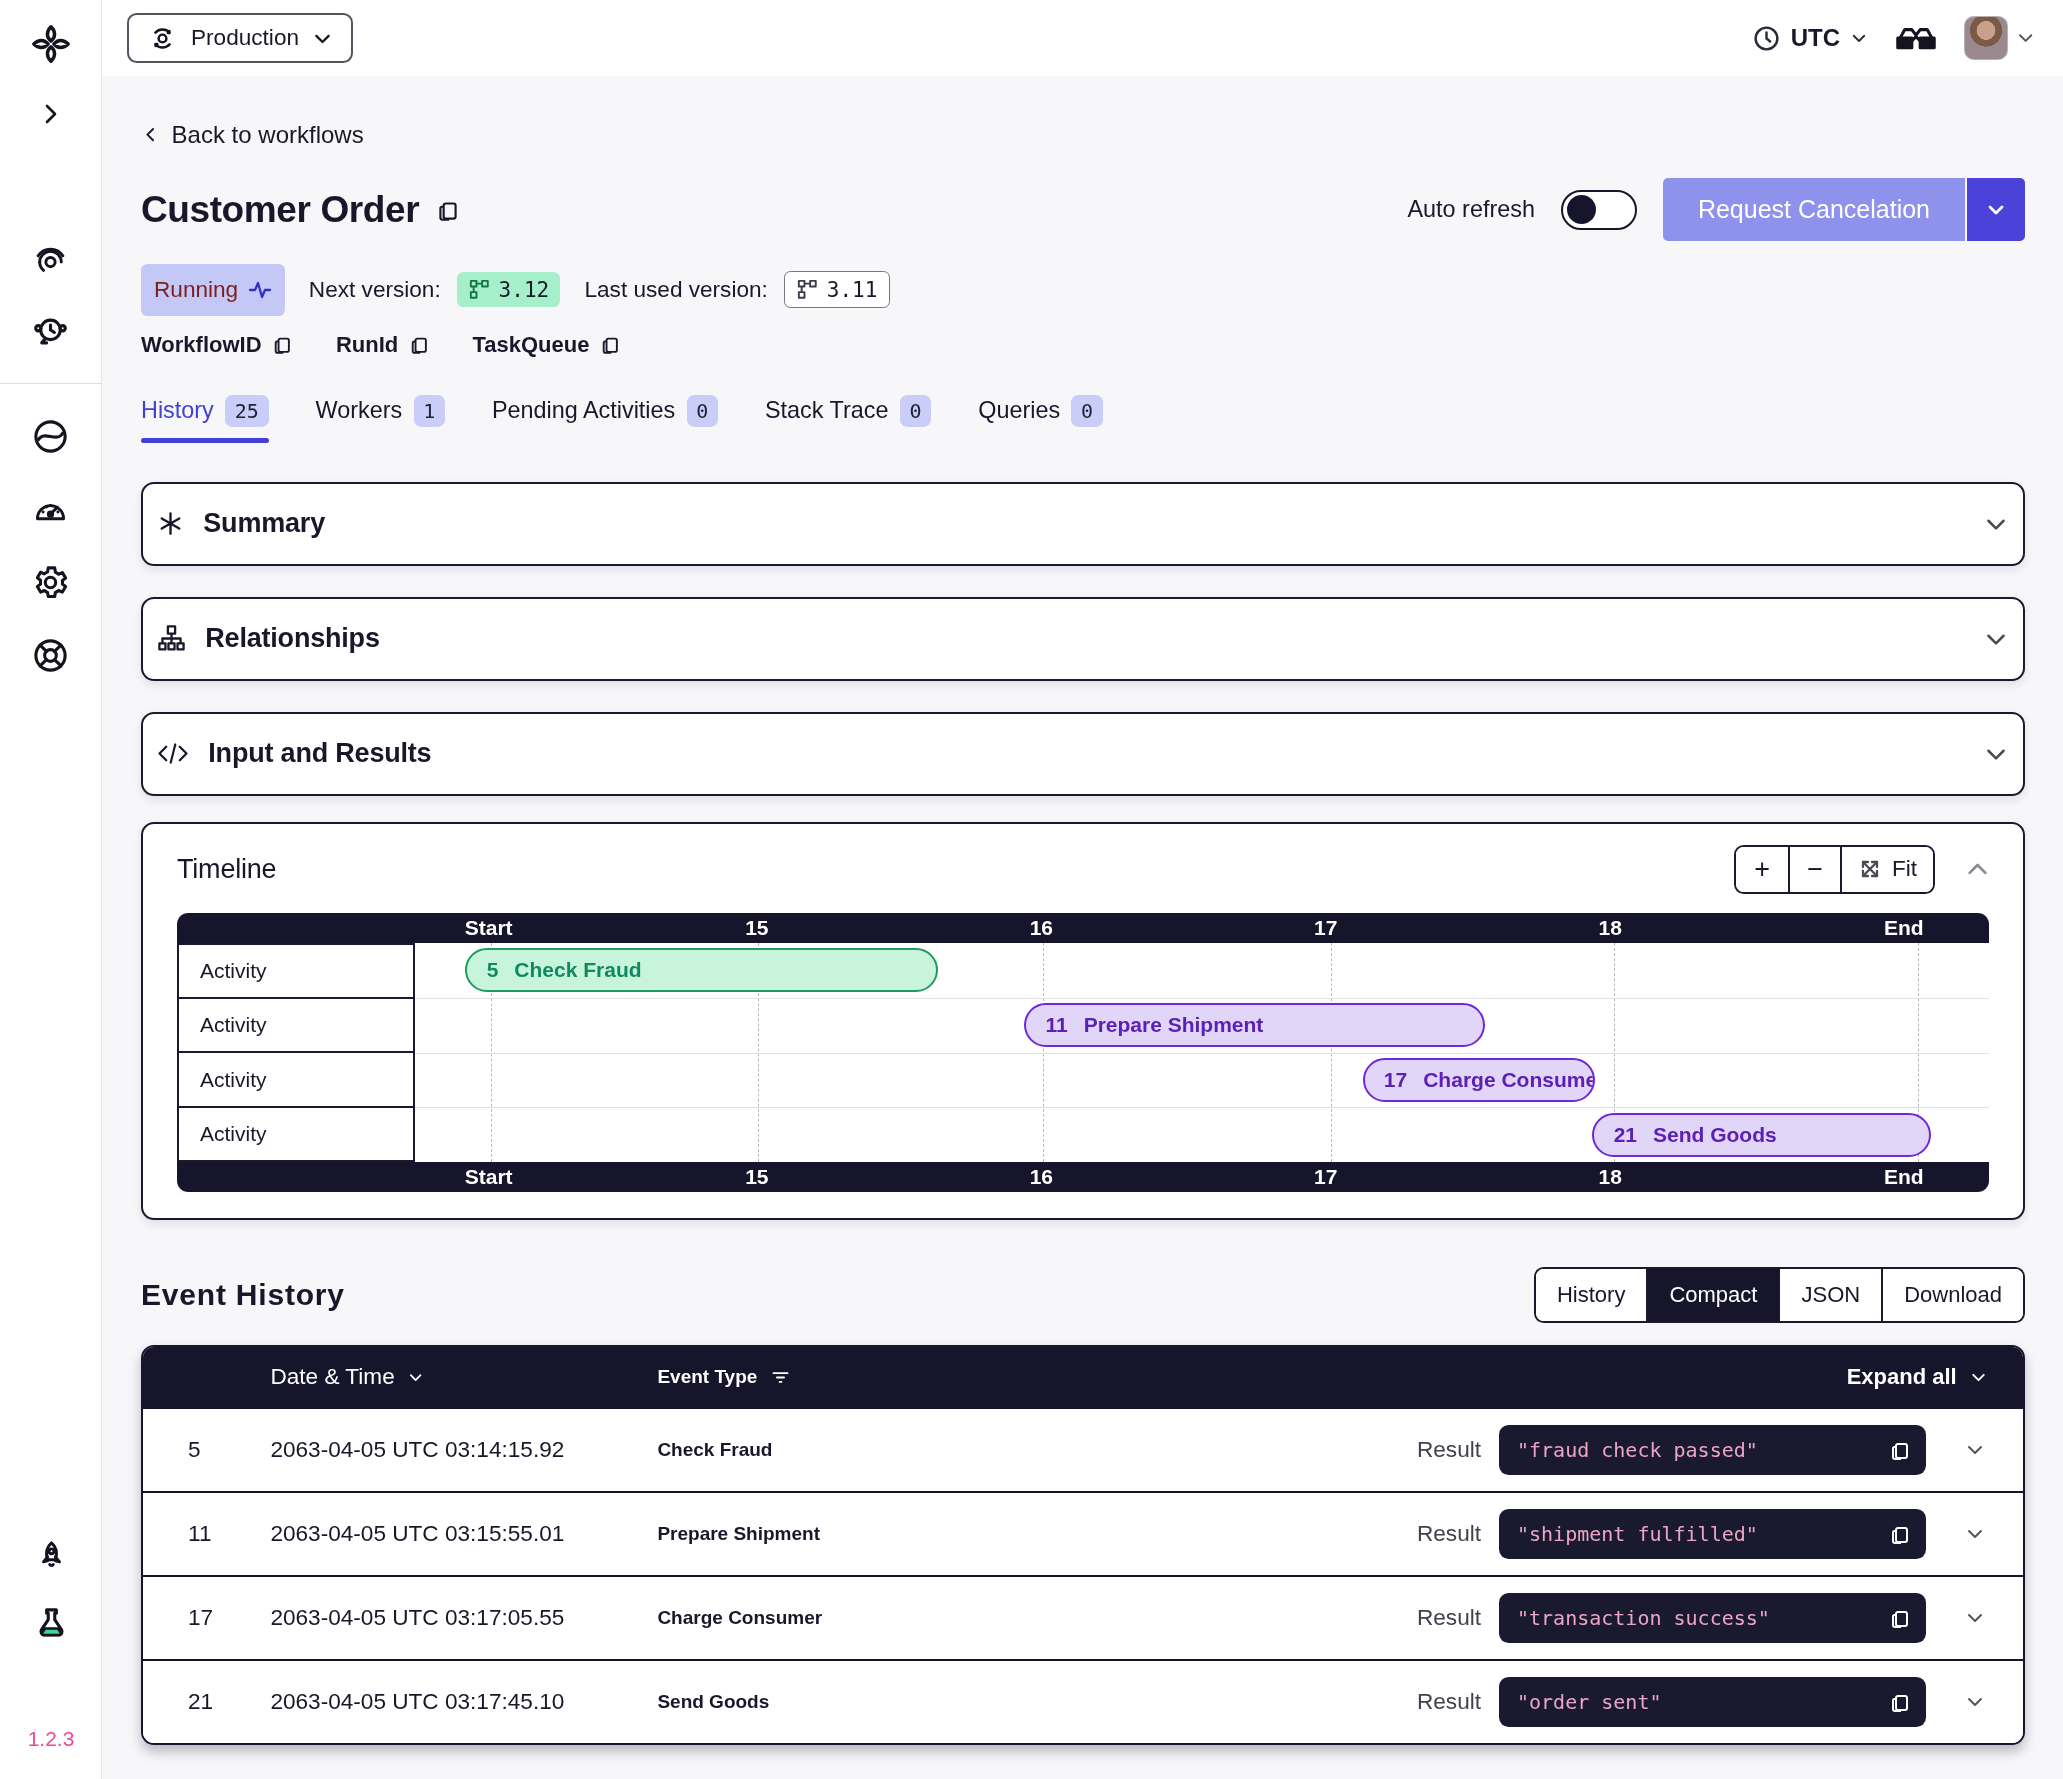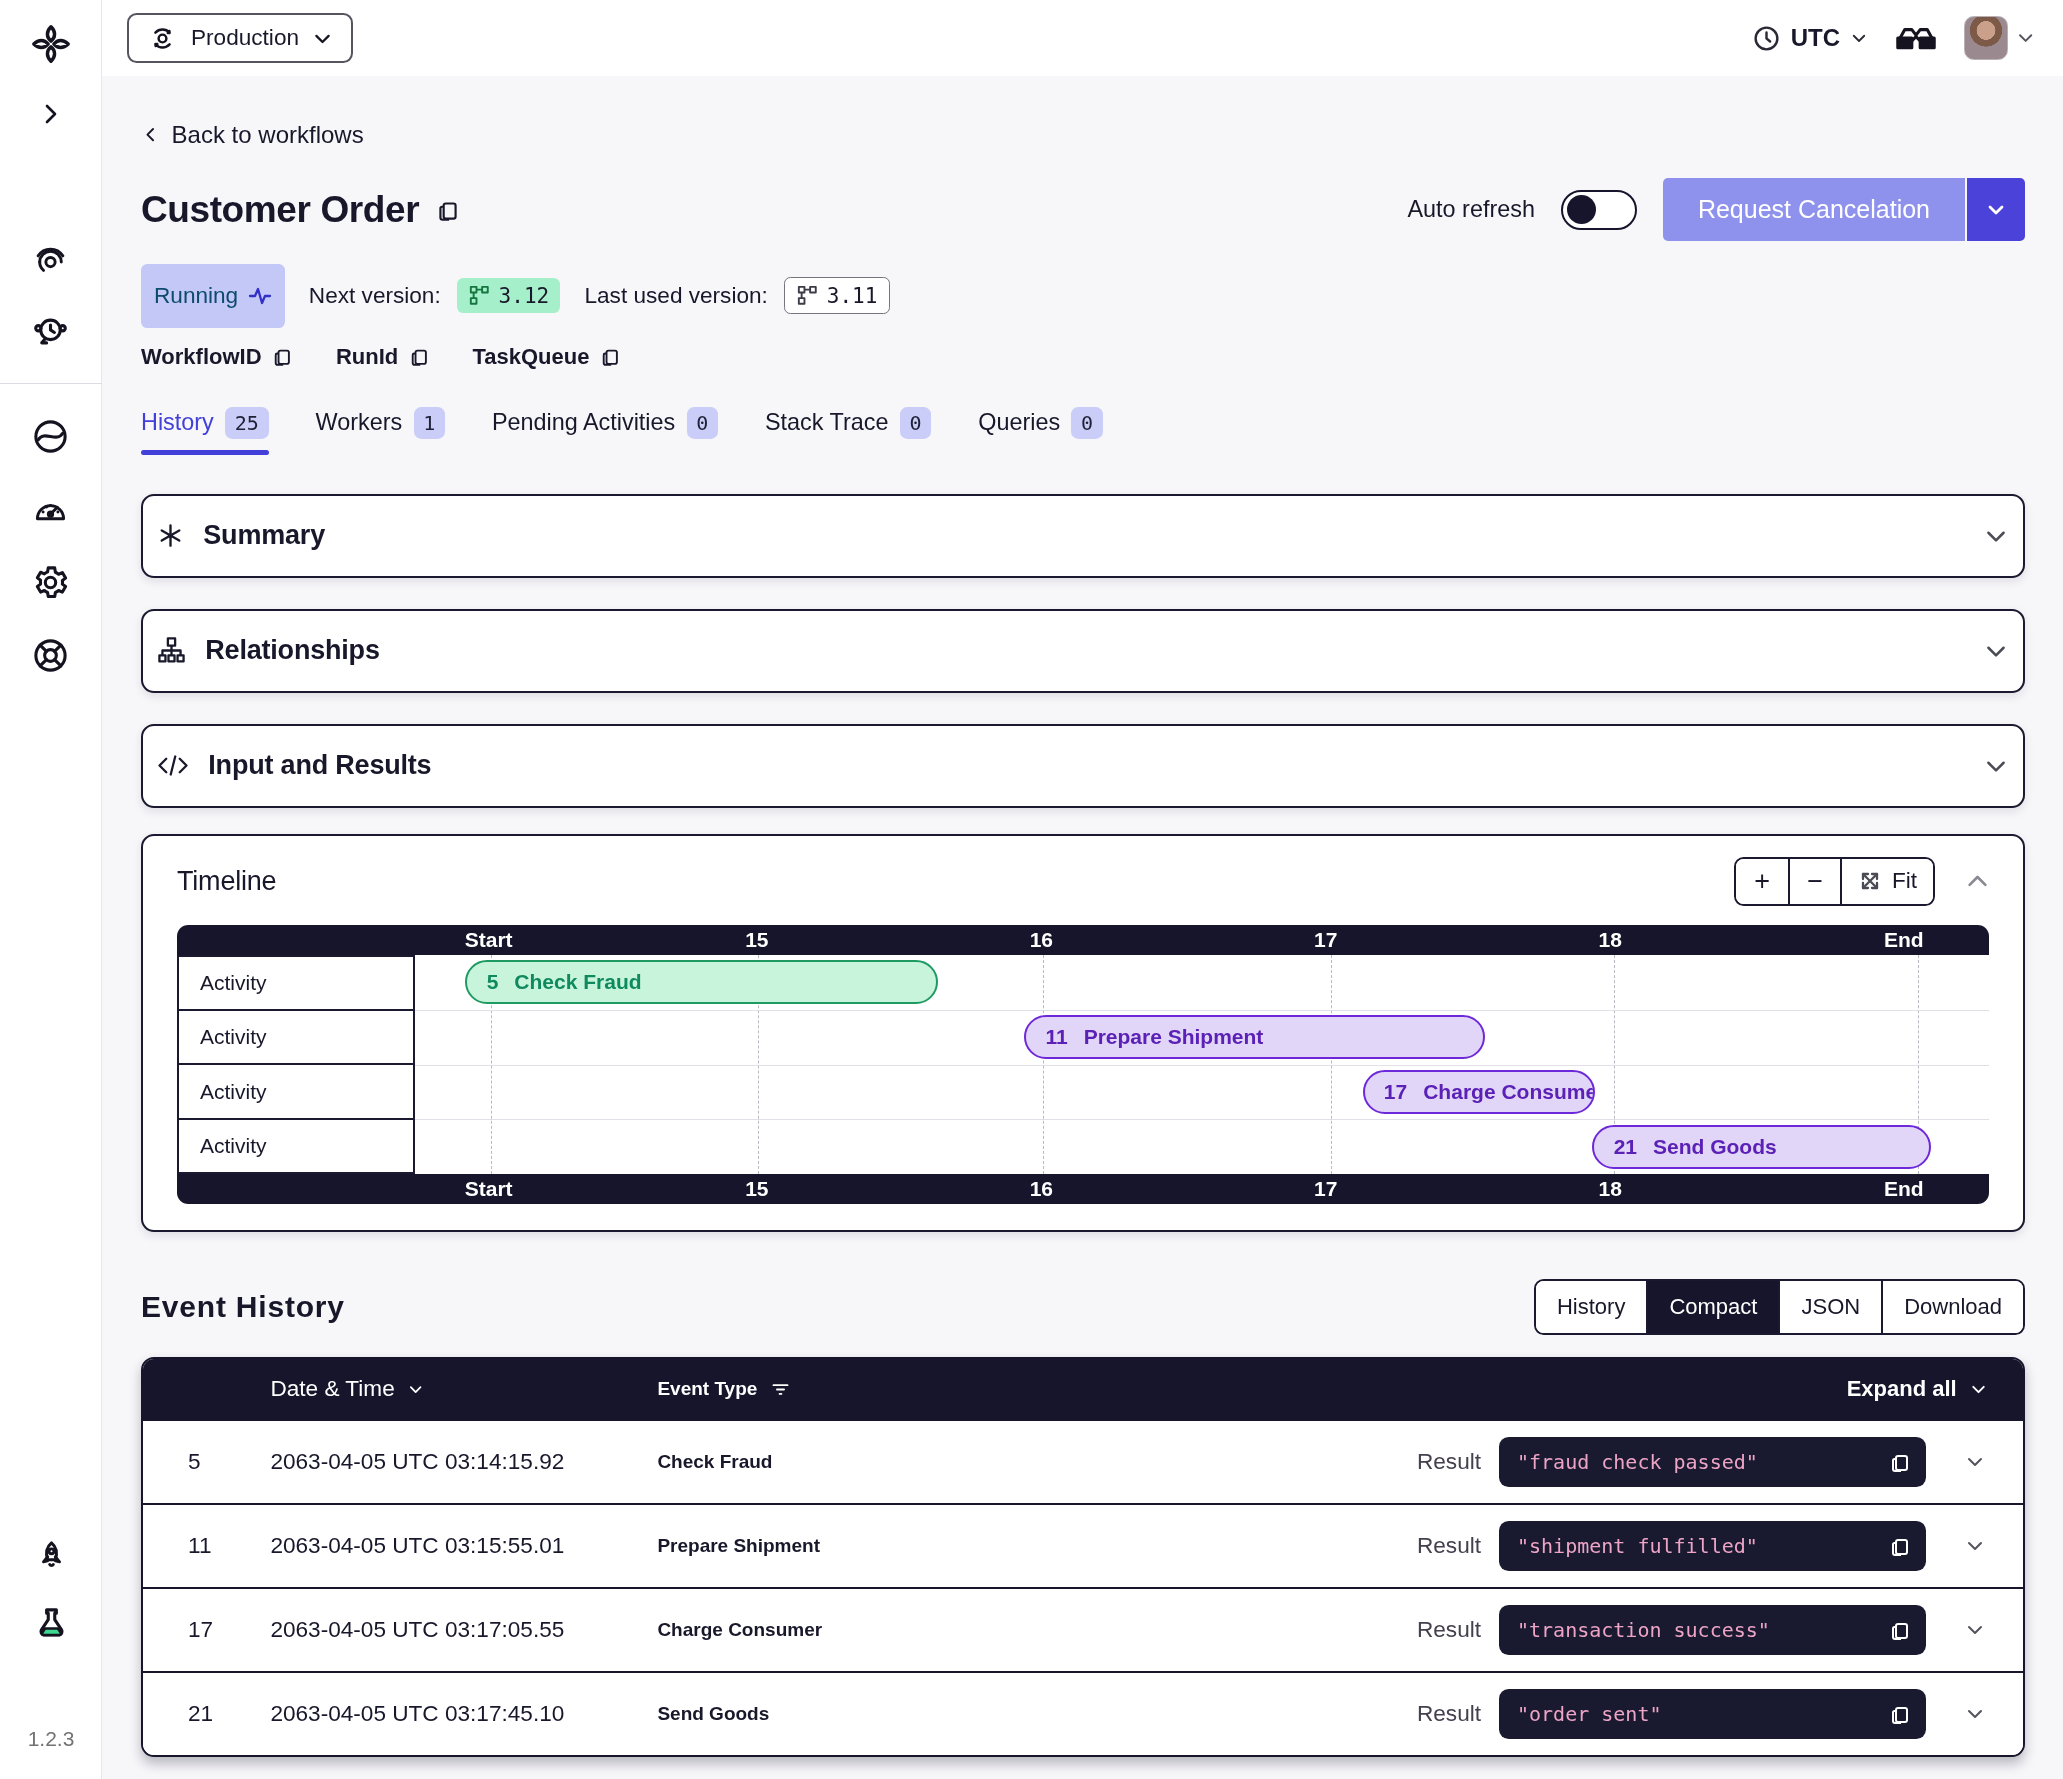--- a/index.html
+++ b/index.html
@@ -11,21 +11,21 @@
 
   
   .rail { width:102px; background:#fff; border-right:1.6px solid #e6e6ee; display:flex; flex-direction:column; align-items:center; flex-shrink:0; position:relative; }
   .rail .icon-btn { width:52px; height:52px; display:flex; align-items:center; justify-content:center; }
   .rail-logo { margin-top:18px; }
   .rail-expand { margin-top:18px; }
   .rail-group1 { margin-top:94px; display:flex; flex-direction:column; gap:19.3px; align-items:center; }
   .rail-divider { width:102px; height:0; border-top:1.6px solid #dcdce4; margin:26px 0; }
   .rail-group2 { display:flex; flex-direction:column; gap:21px; align-items:center; }
   .rail-bottom { position:absolute; bottom:0; left:0; width:102px; display:flex; flex-direction:column; align-items:center; }
-  .rail-version { color:#737373; font-size:21px; margin:77px 0 29px; }
+  .rail-version { color:#ec4899; font-size:21px; margin:77px 0 29px; }
 
   
   .main { flex:1; display:flex; flex-direction:column; }
   .topbar { height:76px; background:#fff; display:flex; align-items:center; justify-content:space-between; padding:0 29px 0 25px; flex-shrink:0; }
   .ns-pill { display:flex; align-items:center; gap:13px; border:2px solid #55545f; border-radius:9.7px; height:50px; padding:0 18px; background:#fff; }
   .ns-pill span { font-size:22.6px; font-weight:500; }
   .topbar-right { display:flex; align-items:center; gap:27px; }
   .tz { display:flex; align-items:center; gap:9.7px; font-size:24px; font-weight:600; }
   .avatar-wrap { display:flex; align-items:center; gap:8px; }
   .avatar { width:44px; height:44px; border-radius:9.7px; background:
@@ -41,21 +41,21 @@
   .page-title { font-size:37px; font-weight:700; letter-spacing:-0.4px; }
   .title-right { display:flex; align-items:center; gap:26px; }
   .autorefresh-label { font-size:23.4px; }
   .toggle { width:76px; height:40px; border:2.4px solid #16152b; border-radius:22.6px; background:#fff; position:relative; }
   .toggle .knob { position:absolute; left:4px; top:3.2px; width:29px; height:29px; border-radius:50%; background:#16152b; }
   .cancel-btn { display:flex; height:63px; border-radius:5px; overflow:hidden; cursor:pointer; }
   .cancel-main { background:#8f92ec; color:#fff; font-size:25px; display:flex; align-items:center; padding:0 35px; }
   .cancel-caret { width:60px; background:#4a42d9; border-left:2.4px solid #f7f7fa; display:flex; align-items:center; justify-content:center; }
 
   .status-row { margin-top:22.6px; display:flex; align-items:center; gap:16px; }
-  .status-pill { display:flex; align-items:center; gap:9.7px; background:#c3c8f7; color:#0c4a6e; border-radius:6.4px; padding:19px 13px; font-size:22.6px; font-weight:500; }
+  .status-pill { display:flex; align-items:center; gap:9.7px; background:#c3c8f7; color:#7f1d1d; border-radius:6.4px; padding:13px 13px; font-size:22.6px; font-weight:500; }
   .ver-label { font-size:22.6px; margin-left:8px; }
   .ver-badge { display:flex; align-items:center; gap:8px; border-radius:6.4px; padding:5.6px 11.3px; font-size:21px; }
   .ver-badge.next { background:#a5f0cb; }
   .ver-badge.last { background:#fff; border:1.6px solid #75747f; }
 
   .ids-row { margin-top:16px; display:flex; align-items:center; gap:42px; }
   .id-item { display:flex; align-items:center; gap:9.7px; font-size:22px; font-weight:600; cursor:pointer; }
 
   .tabs { margin-top:37px; display:flex; gap:47px; }
   .tab { display:flex; align-items:center; gap:11.3px; font-size:23.4px; position:relative; padding-bottom:16px; cursor:pointer; color:#19182b; }

